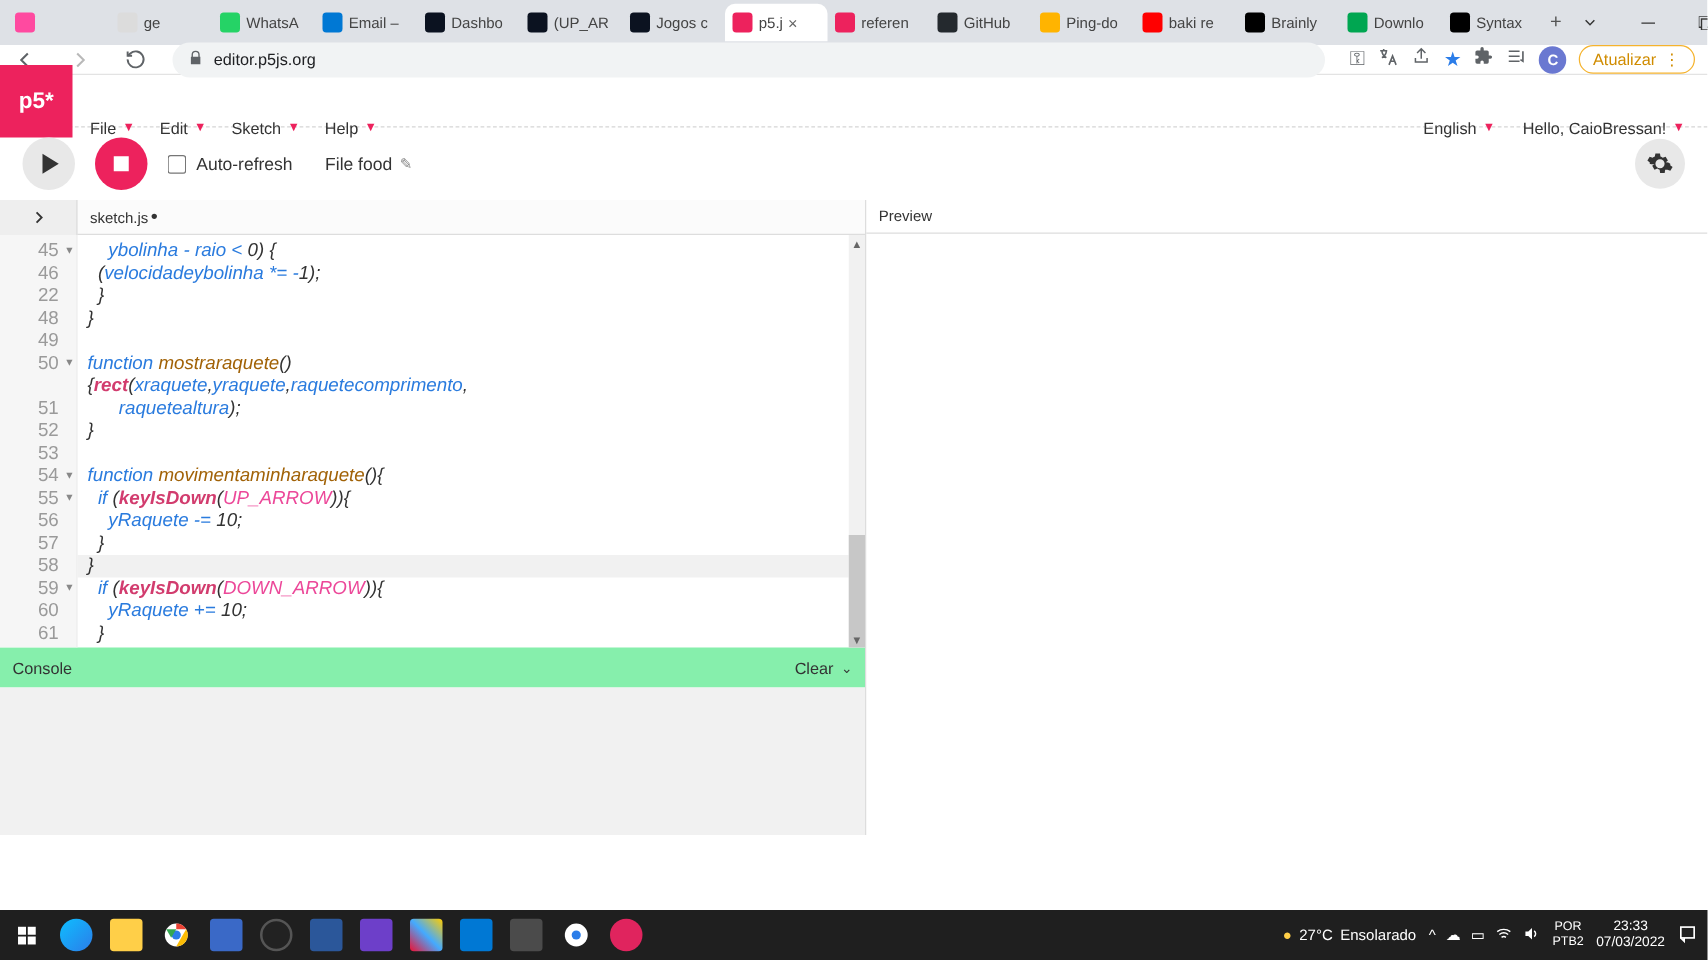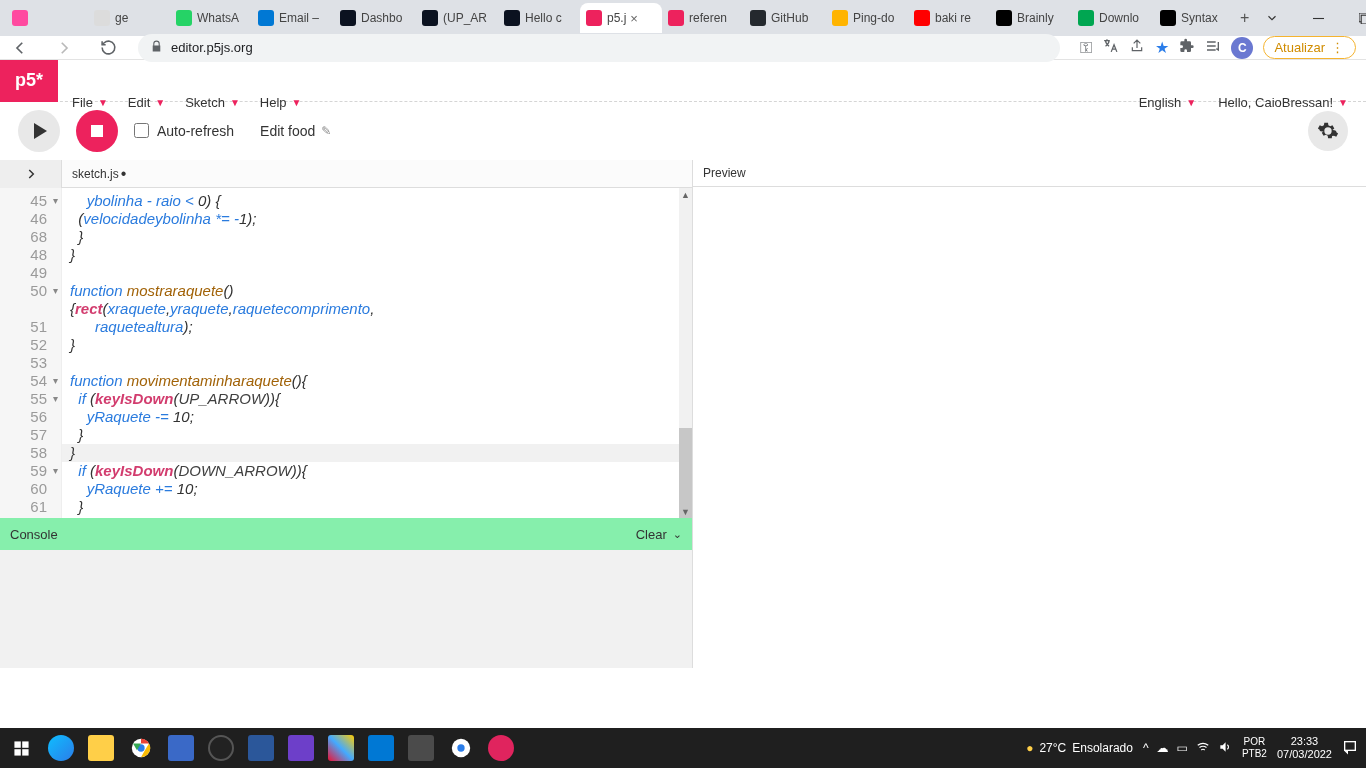--- a/index.html
+++ b/index.html
@@ -22,34 +22,34 @@
 .nav-btn.disabled { color: #b9b9b9; }
 .url-box { flex: 1; height: 28px; background: #f1f3f4; border-radius: 14px; display: flex; align-items: center; padding: 0 12px; font-size: 13px; color: #202124; }
 .url-box .lock { margin-right: 8px; color: #5f6367; }
 .url-right { display: flex; align-items: center; gap: 10px; padding: 0 4px; }
 .chip-update { border: 1px solid #f5b32e; color: #d08c00; padding: 3px 10px; border-radius: 14px; font-size: 13px; display: flex; align-items: center; gap: 6px; cursor: pointer; }
 .chip-update .dots { letter-spacing: 1px; }
 .circ-avatar { width: 22px; height: 22px; border-radius: 50%; background: #6a78d1; color: #fff; display: flex; align-items: center; justify-content: center; font-size: 12px; font-weight: 600; }
 
 
 .p5-header { height: 42px; display: flex; align-items: center; border-bottom: 1px dashed #d5d5d5; }
-.p5-logo { width: 58px; height: 42px; background: #ed225d; color: #fff; display: flex; align-items: center; justify-content: center; font-weight: 700; font-size: 18px; }
+.p5-logo { width: 58px; height: 58px; background: #ed225d; color: #fff; display: flex; align-items: center; justify-content: center; font-weight: 700; font-size: 18px; }
 .p5-menus { display: flex; gap: 20px; margin-left: 14px; }
 .p5-menu { font-size: 13px; color: #333; display: flex; align-items: center; gap: 5px; cursor: pointer; margin-top: 44px; }
 .p5-menu .dd { color: #ed225d; font-size: 10px; }
 .p5-right { margin-left: auto; display: flex; gap: 22px; padding-right: 18px; }
 
 
 .p5-toolbar { height: 58px; display: flex; align-items: center; padding: 0 18px; gap: 16px; }
 .btn-circle { width: 42px; height: 42px; border-radius: 50%; display: flex; align-items: center; justify-content: center; cursor: pointer; }
 .btn-play { background: #e8e8e8; color: #333; }
 .btn-stop { background: #ed225d; color: #fff; }
 .btn-stop .sq { width: 12px; height: 12px; background: #fff; }
 .btn-play .tri { width: 0; height: 0; border-left: 13px solid #333; border-top: 8px solid transparent; border-bottom: 8px solid transparent; margin-left: 3px; }
-.autorefresh { display: flex; align-items: flex-start; gap: 8px; font-size: 14px; color: #333; }
+.autorefresh { display: flex; align-items: flex-end; gap: 8px; font-size: 14px; color: #333; }
 .autorefresh input { width: 15px; height: 15px; }
 .sketch-name { font-size: 14px; color: #333; display: flex; align-items: center; gap: 6px; margin-left: 10px; }
 .sketch-name .pen { font-size: 12px; color: #888; }
 .gear-right { margin-left: auto; width: 40px; height: 40px; border-radius: 50%; background: #e8e8e8; display: flex; align-items: center; justify-content: center; color: #333; }
 
 
 .edit-wrap { display: flex; height: 508px; }
 .left-pane { width: 693px; display: flex; flex-direction: column; border-right: 1px solid #ddd; }
 .right-pane { flex: 1; }
 .file-tab-bar { height: 28px; display: flex; align-items: center; border-bottom: 1px solid #ddd; background: #fbfbfb; }
@@ -61,21 +61,21 @@
 .code-area { flex: 1; position: relative; display: flex; font-family: Consolas, "Courier New", monospace; font-size: 15px; line-height: 18px; overflow: hidden; }
 .gutter { width: 62px; background: #f6f6f6; color: #9a9a9a; text-align: right; padding: 4px 2px 0 0; border-right: 1px solid #eee; }
 .gutter .ln { height: 18px; padding-right: 12px; position: relative; }
 .gutter .fold::after { content: "▾"; position: absolute; right: 1px; top: 0; font-size: 10px; color: #888; }
 .code-lines { flex: 1; padding: 4px 0 0 8px; white-space: pre; color: #333; position: relative; font-style: italic; }
 .code-lines .cl { height: 18px; }
 .hl-line { position: absolute; left: 0; right: 13px; height: 18px; background: #f1f1f1; z-index: -1; }
 .kw { color: #2a7bde; }
 .fn { color: #a16207; }
 .fn2 { color: #d23c6e; font-weight: 600; }
-.const { color: #404040; margin-top: 48px; }
+.const { color: #ec4899; margin-top: 48px; }
 .op { color: #2a7bde; }
 .scrollbar-v { position: absolute; right: 0; top: 0; width: 13px; height: 100%; background: #f1f1f1; }
 .scroll-arrow { height: 13px; display: flex; align-items: center; justify-content: center; font-size: 9px; color: #666; }
 .scroll-thumb { position: absolute; right: 0; width: 13px; background: #c7c7c7; }
 
 .console-bar { height: 28px; background: #86efac; display: flex; align-items: center; padding: 16px 10px; font-size: 13px; color: #333; }
 .console-bar .clear { margin-left: auto; display: flex; align-items: center; gap: 6px; }
 .console-body { height: 118px; background: #f1f1f1; }
 
 
@@ -111,21 +111,21 @@
     <div class="tab">
       <span class="favicon" style="background:#0b1220"></span>
       <span class="tlabel">Dashbo</span>
     </div>
     <div class="tab">
       <span class="favicon" style="background:#0b1220"></span>
       <span class="tlabel">(UP_AR</span>
     </div>
     <div class="tab">
       <span class="favicon" style="background:#0b1220"></span>
-      <span class="tlabel">Hello c</span>
+      <span class="tlabel">Jogos c</span>
     </div>
     <div class="tab active">
       <span class="favicon" style="background:#ed225d"></span>
       <span class="tlabel">p5.j</span>
       <span class="close">×</span>
     </div>
     <div class="tab">
       <span class="favicon" style="background:#ed225d"></span>
       <span class="tlabel">referen</span>
     </div>
@@ -261,21 +261,21 @@
       <div class="tri"></div>
     </div>
   <div class="btn-circle btn-stop">
       <div class="sq"></div>
     </div>
   <label class="autorefresh">
     <input type="checkbox" style="">
     <span>Auto-refresh</span>
   </label>
   <div class="sketch-name">
-    <span>Edit food</span>
+    <span>File food</span>
     <span class="pen">✎</span>
   </div>
   <div class="gear-right">
     <svg width="22" height="22" viewBox="0 0 24 24" fill="currentColor">
         <path d="M12 8a4 4 0 1 0 0 8 4 4 0 0 0 0-8zm9 4a7 7 0 0 1-.1 1.2l2.1 1.6-2 3.4-2.5-1a7 7 0 0 1-2 .1l-.4 2.7h-4l-.4-2.7a7 7 0 0 1-2-1.1l-2.5 1-2-3.4 2.1-1.6A7 7 0 0 1 3 12a7 7 0 0 1 .1-1.2L1 9.2l2-3.4 2.5 1a7 7 0 0 1 2-1.1L8 3h4l.4 2.7a7 7 0 0 1 2 1.1l2.5-1 2 3.4-2.1 1.6A7 7 0 0 1 21 12z"></path>
       </svg>
   </div>
 </div>
 
 <div class="edit-wrap">
@@ -288,21 +288,21 @@
         </div>
       <div class="file-tab">
           <span>sketch.js</span>
           <span class="dot">•</span>
         </div>
     </div>
     <div class="code-area">
       <div class="gutter" id="gutter">
           <div class="ln fold">45</div>
           <div class="ln">46</div>
-          <div class="ln">68</div>
+          <div class="ln">22</div>
           <div class="ln">48</div>
           <div class="ln">49</div>
           <div class="ln fold">50</div>
           <div class="ln">&nbsp;</div>
           <div class="ln">51</div>
           <div class="ln">52</div>
           <div class="ln">53</div>
           <div class="ln fold">54</div>
           <div class="ln fold">55</div>
           <div class="ln">56</div>

